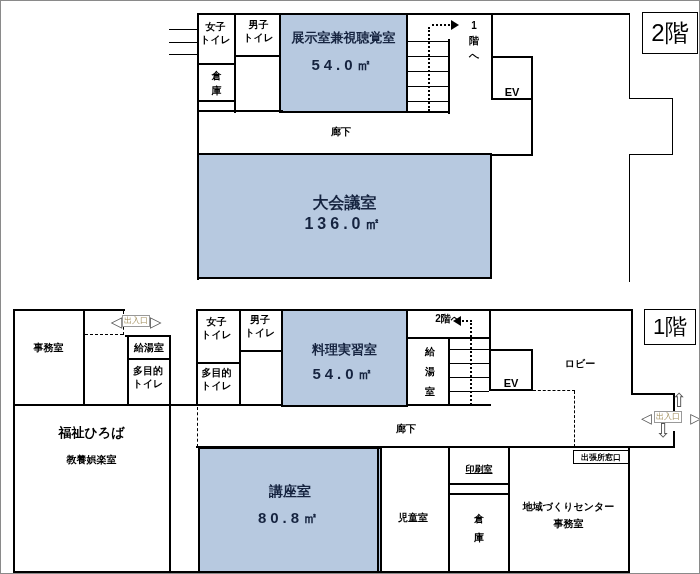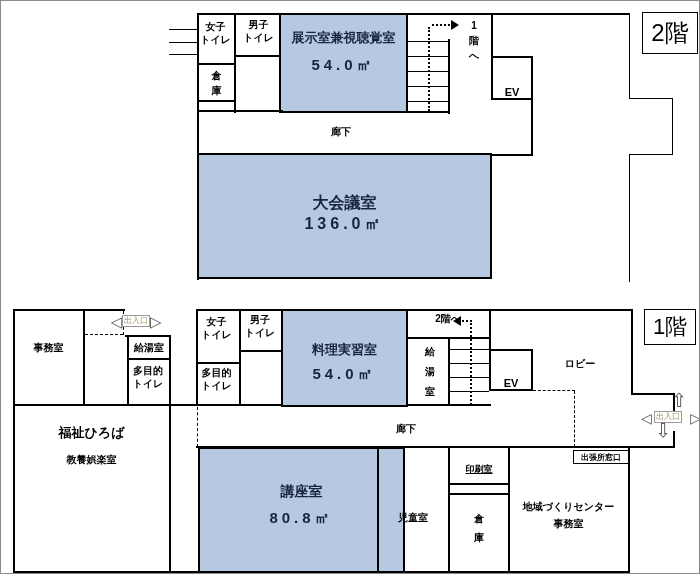--- a/index.html
+++ b/index.html
@@ -92,21 +92,21 @@
 階
 へ</div>
   <div class="tag" style="left:641px;top:11px;width:56px;height:42px;font-size:24px;">
     <span>2階</span>
   </div>
 
   <div class="blue" style="left: 280px; top: 308px; width: 127px; height: 98px; padding-top: 30px; background: rgb(183, 201, 224);">
     <span class="t" style="font-size:13px;">料理実習室</span>
     <span class="a" style="font-size:15px;margin-top:6px;">54.0㎡</span>
   </div>
-  <div class="blue" style="left: 197px; top: 446px; width: 207px; height: 126px; padding-top: 34px; background: rgb(183, 201, 224);">
+  <div class="blue" style="left: 197px; top: 446px; width: 184px; height: 126px; padding-top: 34px; background: rgb(183, 201, 224);">
     <span class="t" style="font-size:14px;">講座室</span>
     <span class="a" style="font-size:15px;margin-top:8px;">80.8㎡</span>
   </div>
 
   <div class="wall" style="left:12px;top:308px;width:112px;height:2px;"></div>
   <div class="wall" style="left:12px;top:308px;width:2px;height:264px;"></div>
   <div class="wall" style="left:82px;top:308px;width:2px;height:97px;"></div>
   <div class="wall" style="left:124px;top:334px;width:46px;height:2px;"></div>
   <div class="wall" style="left:126px;top:336px;width:2px;height:69px;"></div>
   <div class="wall" style="left:126px;top:357px;width:44px;height:2px;"></div>

